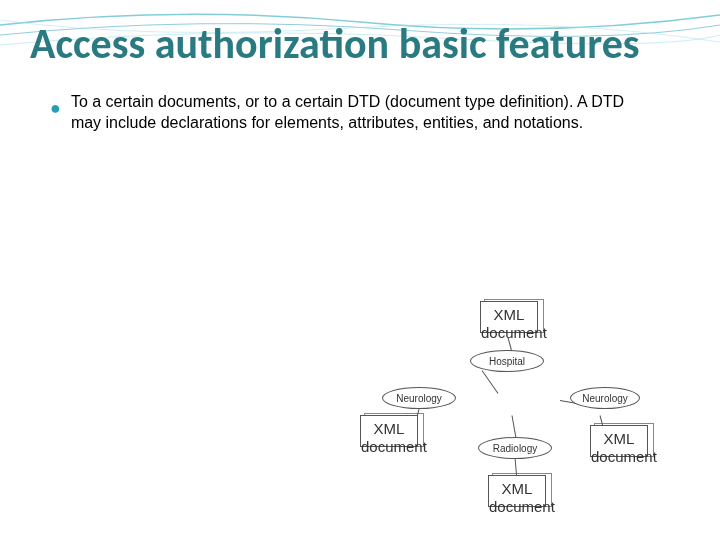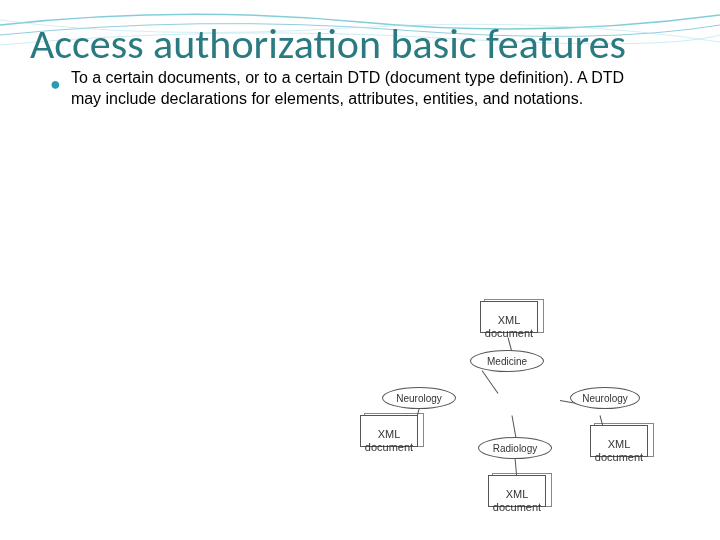--- a/index.html
+++ b/index.html
@@ -1,25 +1,25 @@
 <!DOCTYPE html>
 <html><head>
 <meta charset="utf-8">
 <style>
 *{margin:0;padding:0;box-sizing:border-box}
 body{width:720px;height:540px;background:#fff;font-family:Arial,Helvetica,sans-serif;position:relative;overflow:hidden}
 .bg-wave{position:absolute;top:0;left:0;width:720px;height:100px;pointer-events:none}
 .slide{position:relative;padding:20px 30px;width:100%;height:100%}
-.title{font-family:Calibri,Arial,sans-serif;font-size:42px;font-weight:400;color:#2a7a82;line-height:1.15;}
+.title{font-family:Calibri,Arial,sans-serif;font-size:42px;font-weight:700;color:#2a7a82;line-height:1.15;margin-bottom:24px}
 .bullets{margin-left:20px;margin-right:40px}
 .bullet{display:flex;align-items:flex-start;margin-bottom:12px}
 .bullet-marker{color:#2a9bb5;font-size:18px;line-height:28px;margin-right:10px;margin-top:2px}
 .bullet-text{font-size:16px;color:#000;line-height:1.3}
 .diagram{position:absolute;right:60px;bottom:20px;width:300px;height:225px}
-.doc-box{position:absolute;width:58px;height:32px;border:1px solid #555;background:#fff;font-size:11px;text-align:center;line-height:1.2;padding-top:12px;color:#333}
+.doc-box{position:absolute;width:58px;height:32px;border:1px solid #555;background:#fff;font-size:15px;text-align:center;line-height:1.2;padding-top:4px;color:#333}
 .doc-box::before{content:"";position:absolute;top:-3px;left:3px;width:58px;height:32px;border:1px solid #888;background:#fff;z-index:-1}
 .ellipse{position:absolute;border:1px solid #555;border-radius:50%;background:#fff;font-size:10px;text-align:center;display:flex;align-items:center;justify-content:center;color:#333}
 .line{position:absolute;background:#555;height:1px;transform-origin:left center}
 </style>
 </head>
 <body>
 
 <svg class="bg-wave" viewBox="0 0 720 100">
   <path d="M0,25 Q180,5 360,22 T720,15" stroke="#4fb8c9" stroke-width="1.5" fill="none" opacity="0.7"></path>
   <path d="M0,35 Q200,15 400,30 T720,25" stroke="#2a9bb5" stroke-width="1" fill="none" opacity="0.5"></path>
@@ -45,21 +45,21 @@
     <div class="line" style="left:200px;top:105px;width:32px;transform:rotate(10deg)"></div>
     <div class="line" style="left:240px;top:120px;width:18px;transform:rotate(75deg)"></div>
     <div class="line" style="left:152px;top:120px;width:28px;transform:rotate(80deg)"></div>
     <div class="line" style="left:155px;top:162px;width:22px;transform:rotate(85deg)"></div>
 
     <div class="doc-box" style="left:120px;top:6px">
       <span>XML document</span>
     </div>
 
     <div class="ellipse" style="left:110px;top:55px;width:74px;height:22px">
-      <span>Medicine</span>
+      <span>Hospital</span>
     </div>
 
     <div class="doc-box" style="left:0px;top:120px">
       <span>XML document</span>
     </div>
 
     <div class="ellipse" style="left:22px;top:92px;width:74px;height:22px">
       <span>Neurology</span>
     </div>
 

